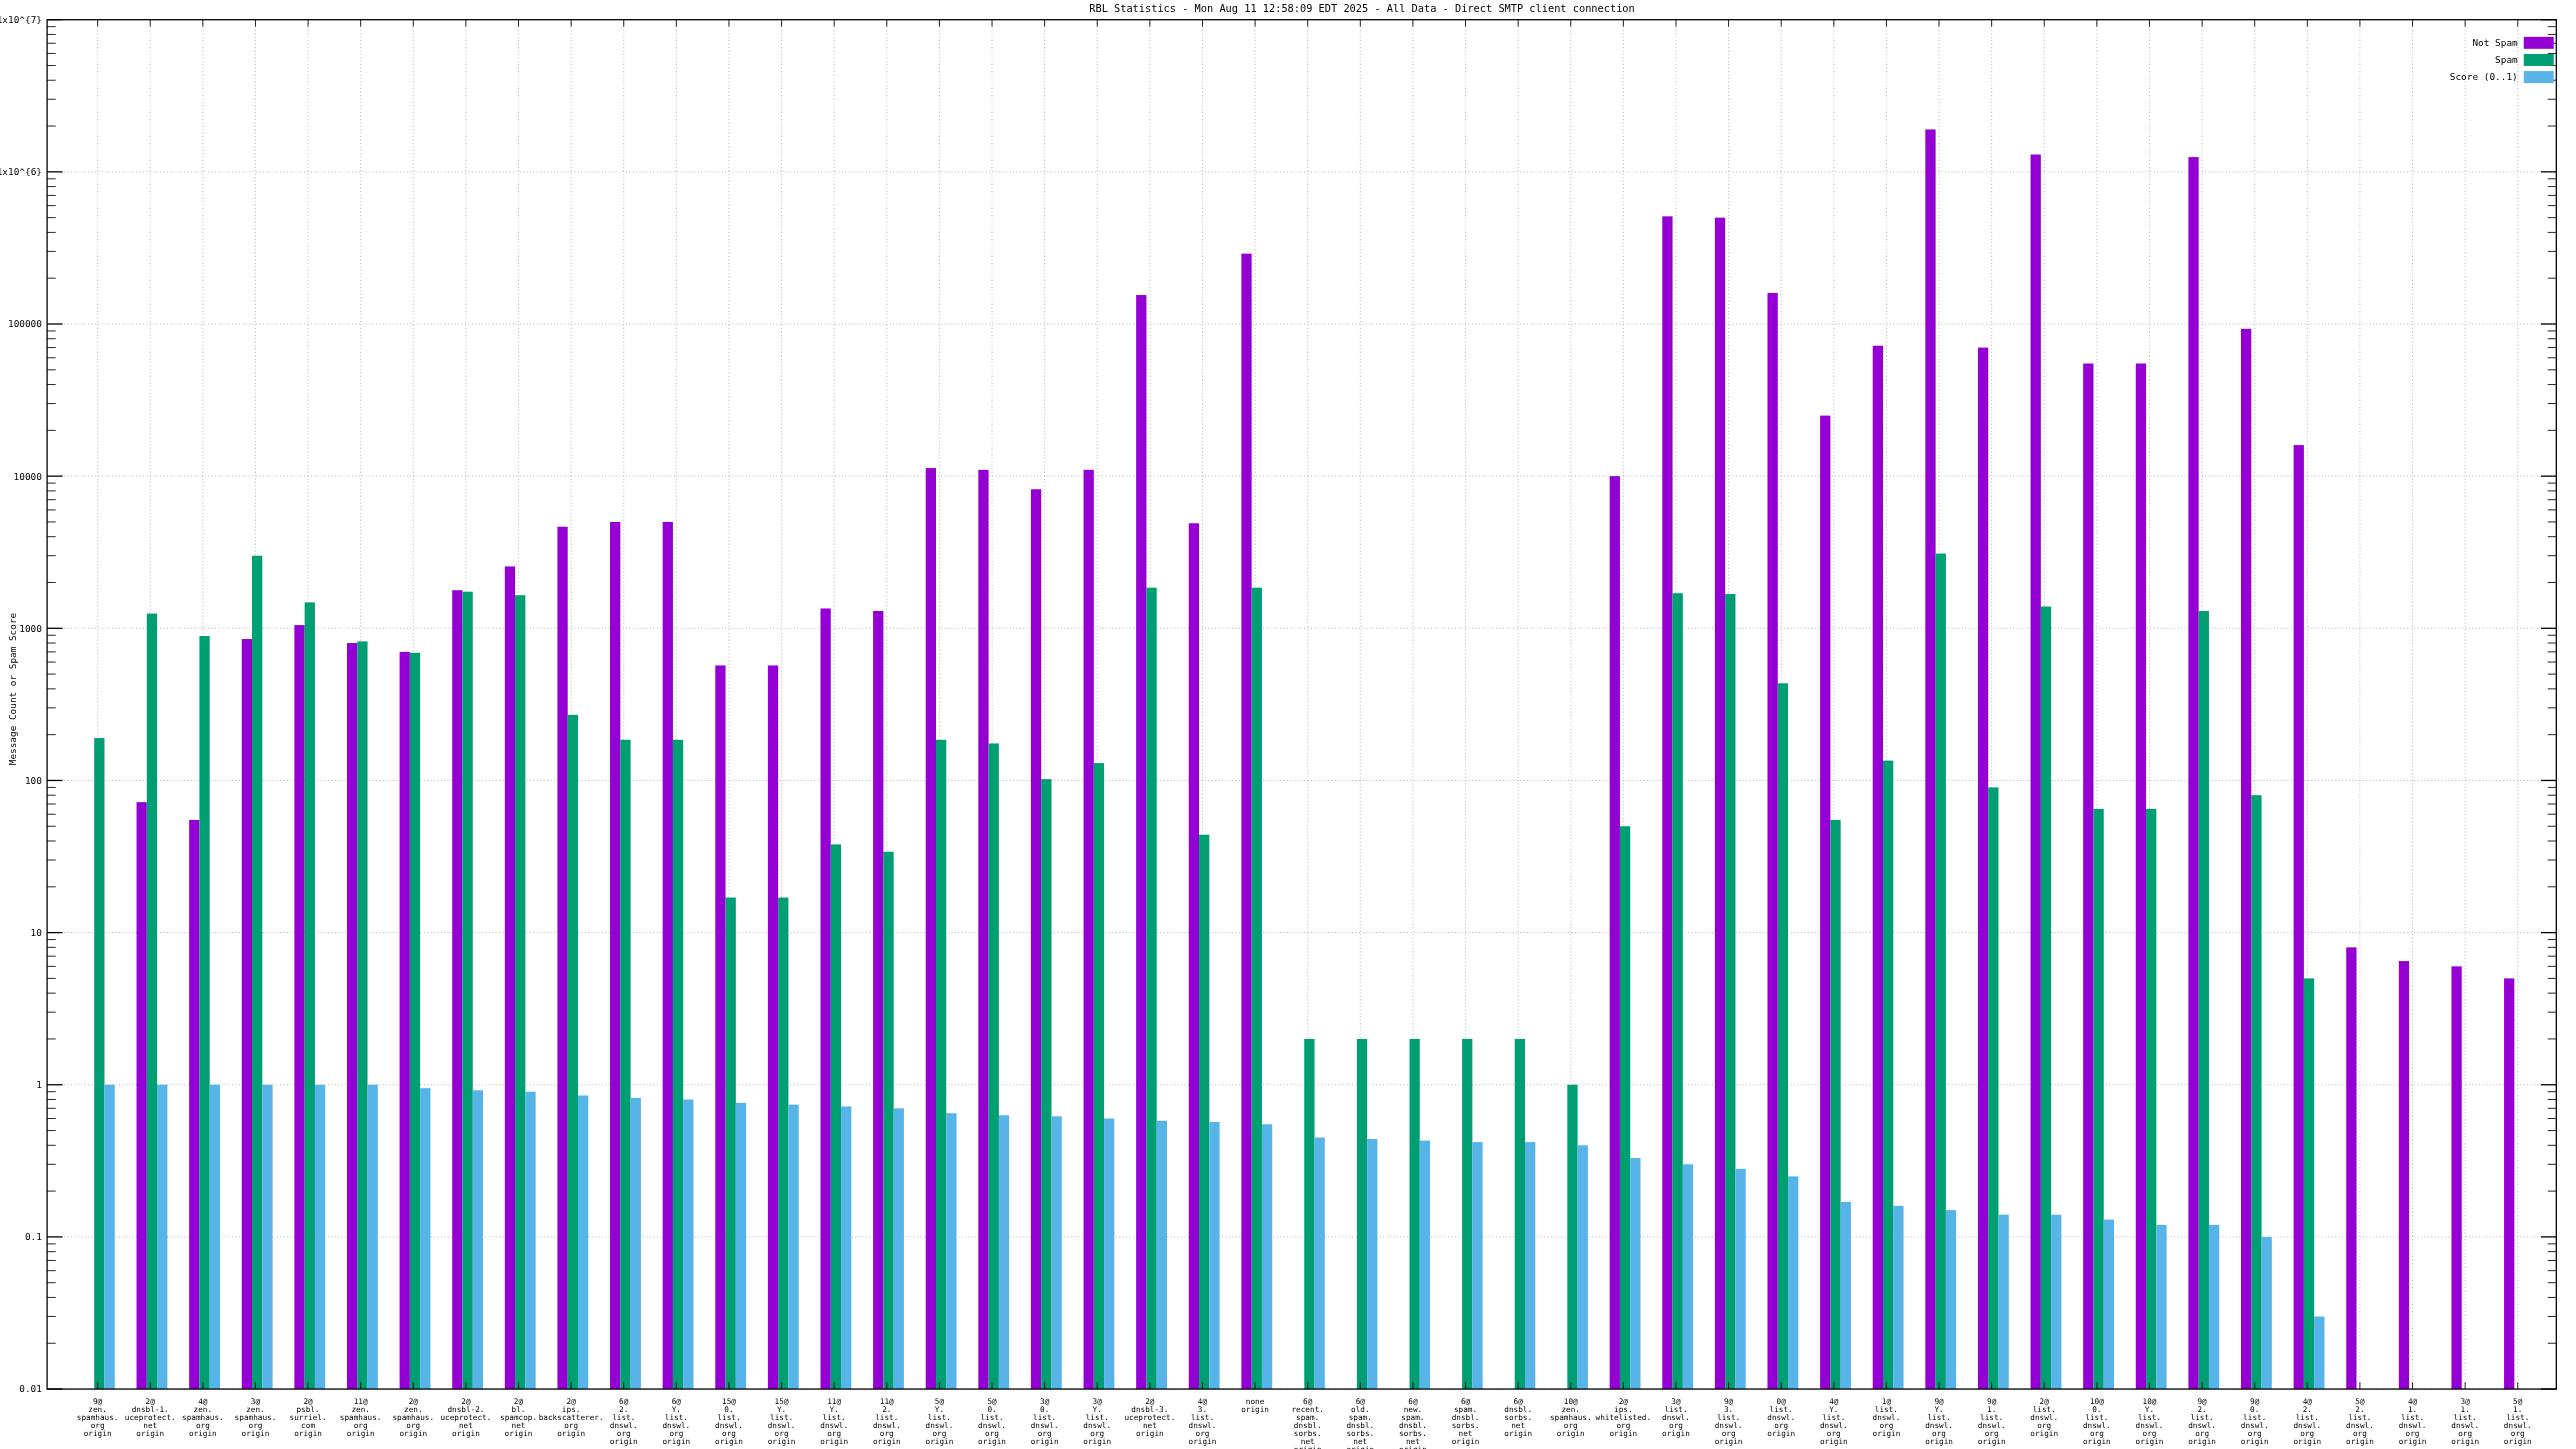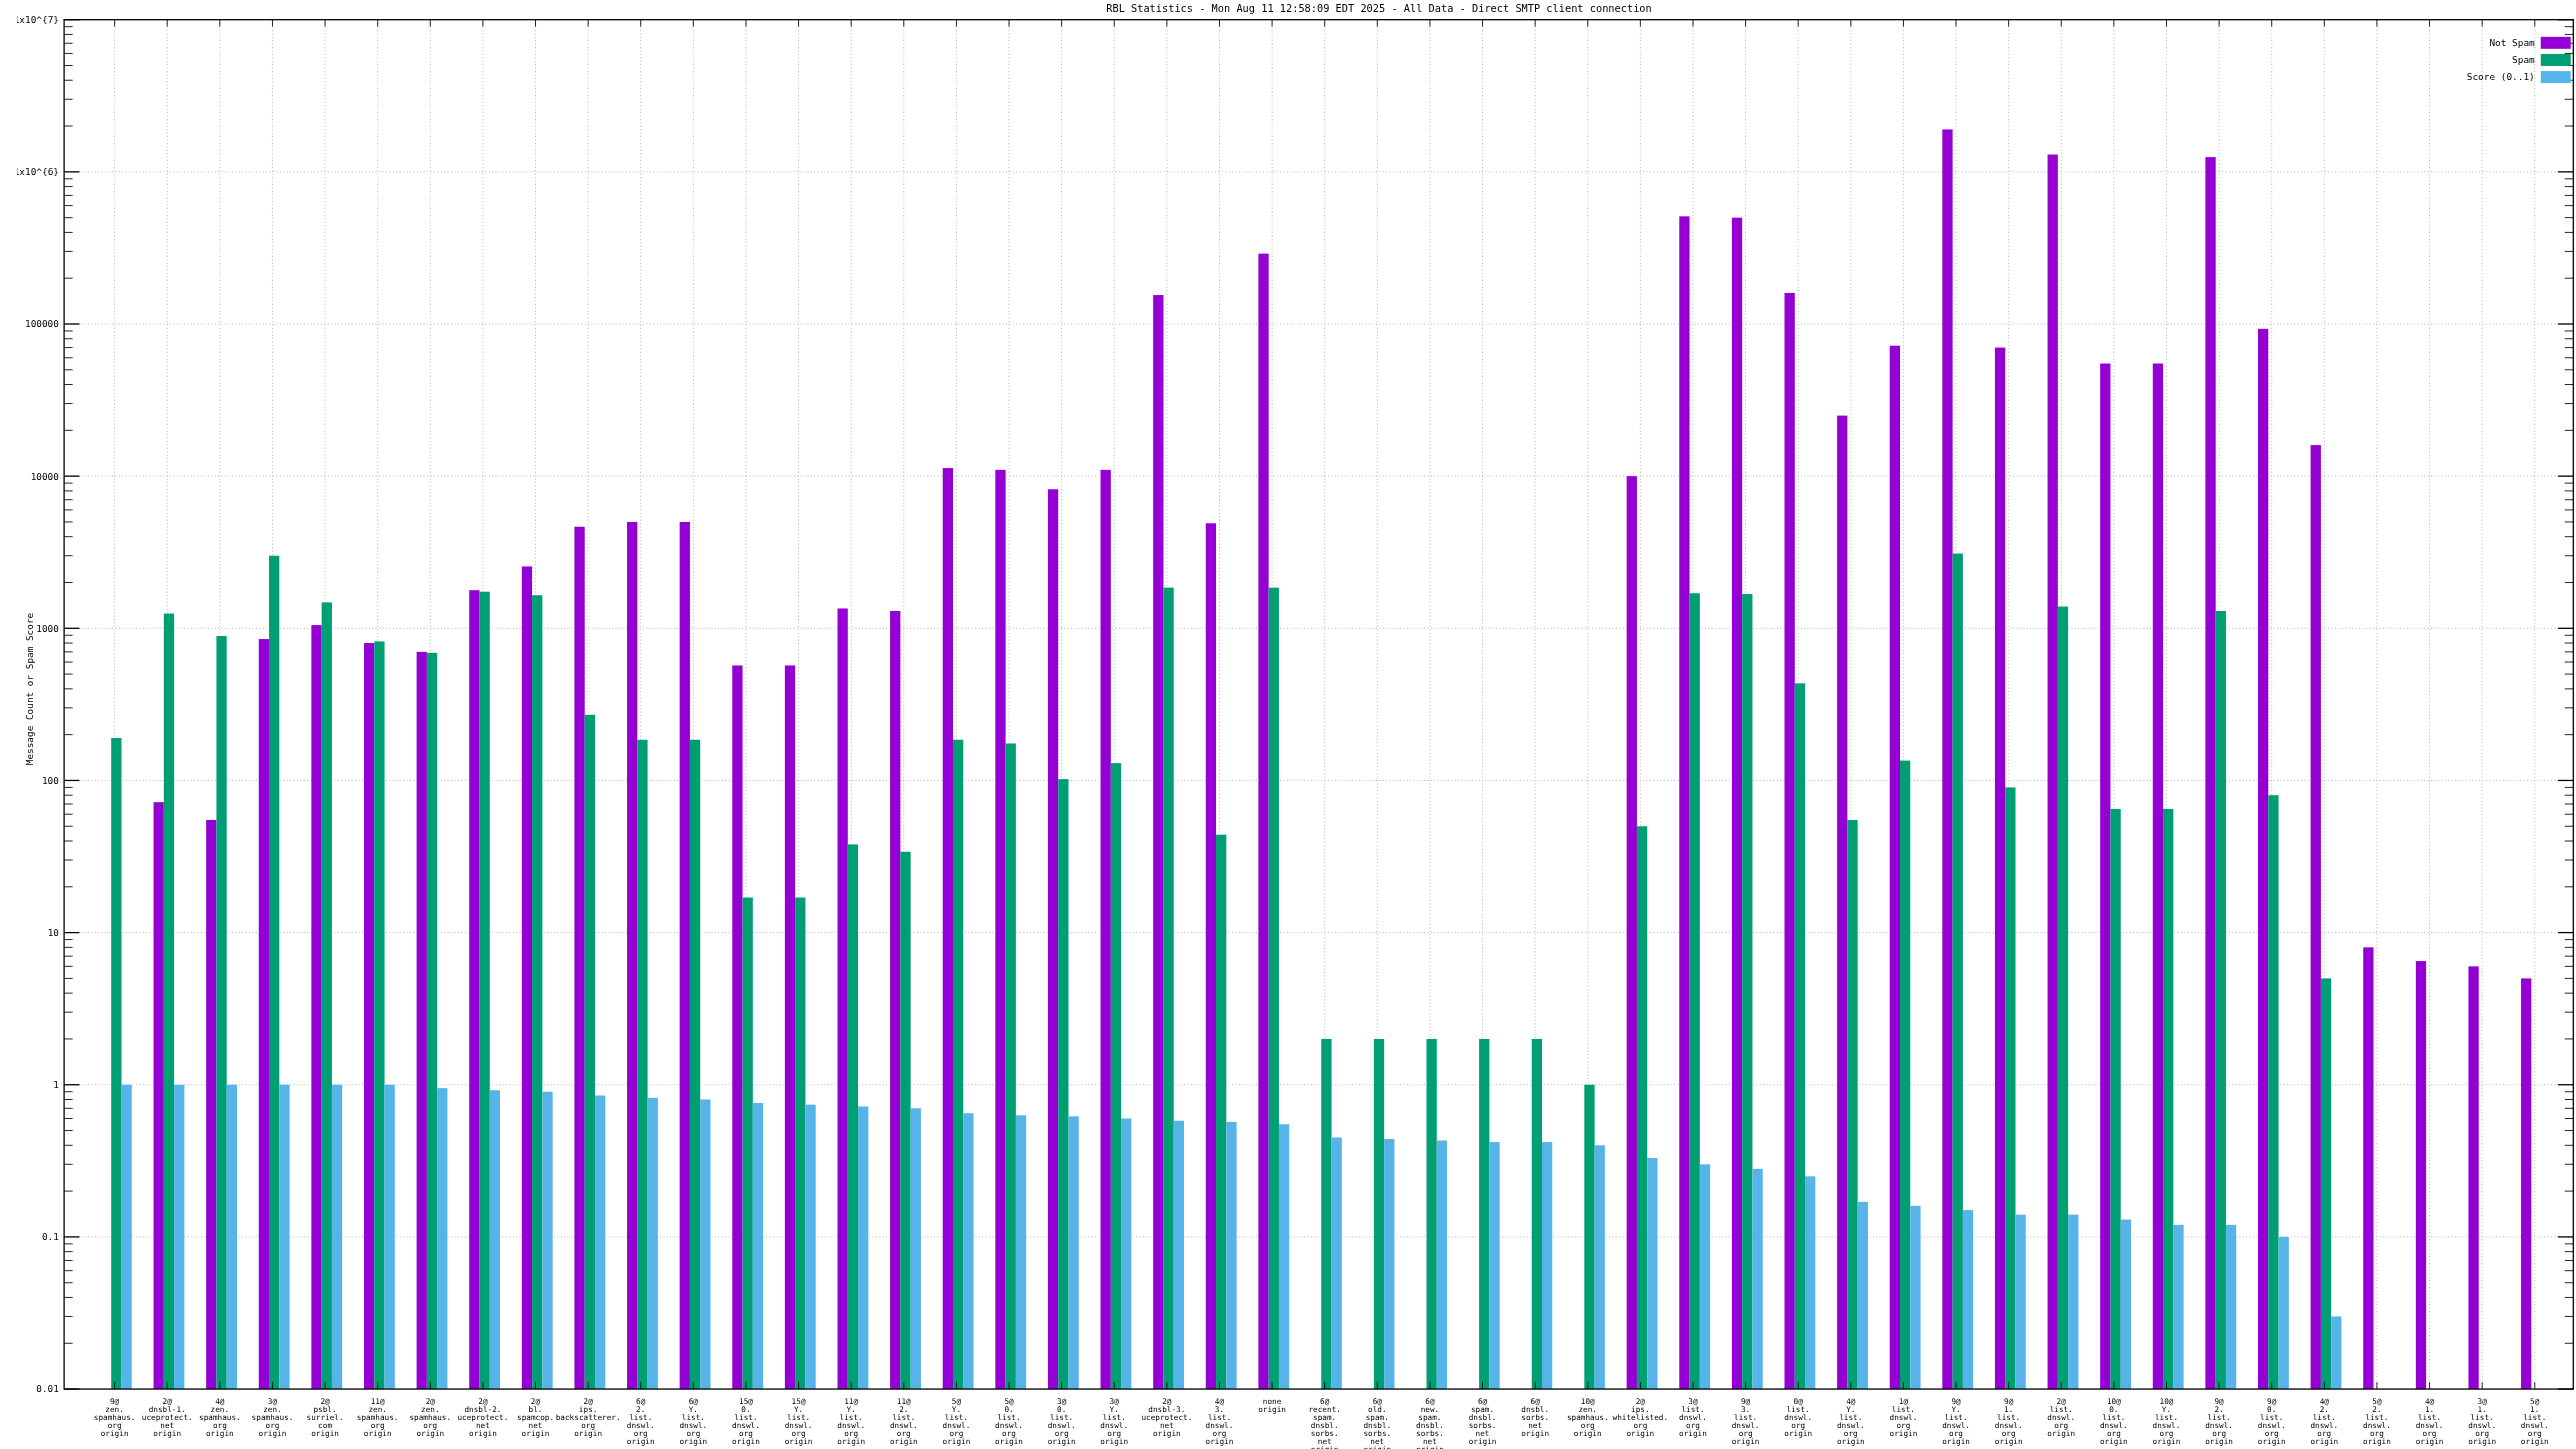--- a/index.html
+++ b/index.html
@@ -4,21 +4,21 @@
 <style>
   html,body{margin:0;padding:0;}
   body{
     width:2576px;height:1449px;
     background:#ffffff;
     font-family:"DejaVu Sans Mono","Liberation Mono",monospace;
     color:#000;
     position:relative;
     overflow:hidden;
   }
-  #chart-wrap{position:absolute;inset:0;margin-left:17px;}
+  #chart-wrap{position:absolute;inset:0;}
   #plot-svg{position:absolute;left:0;top:0;width:2576px;height:1449px;}
   #chart-title{
     position:absolute;top:1.7px;left:1362px;transform:translateX(-50%);
     font-size:10.3px;white-space:nowrap;
   }
   #y-axis-label{
     position:absolute;left:12px;top:689px;
     transform:translate(-50%,-50%) rotate(-90deg);
     font-size:9.4px;white-space:nowrap;
   }

